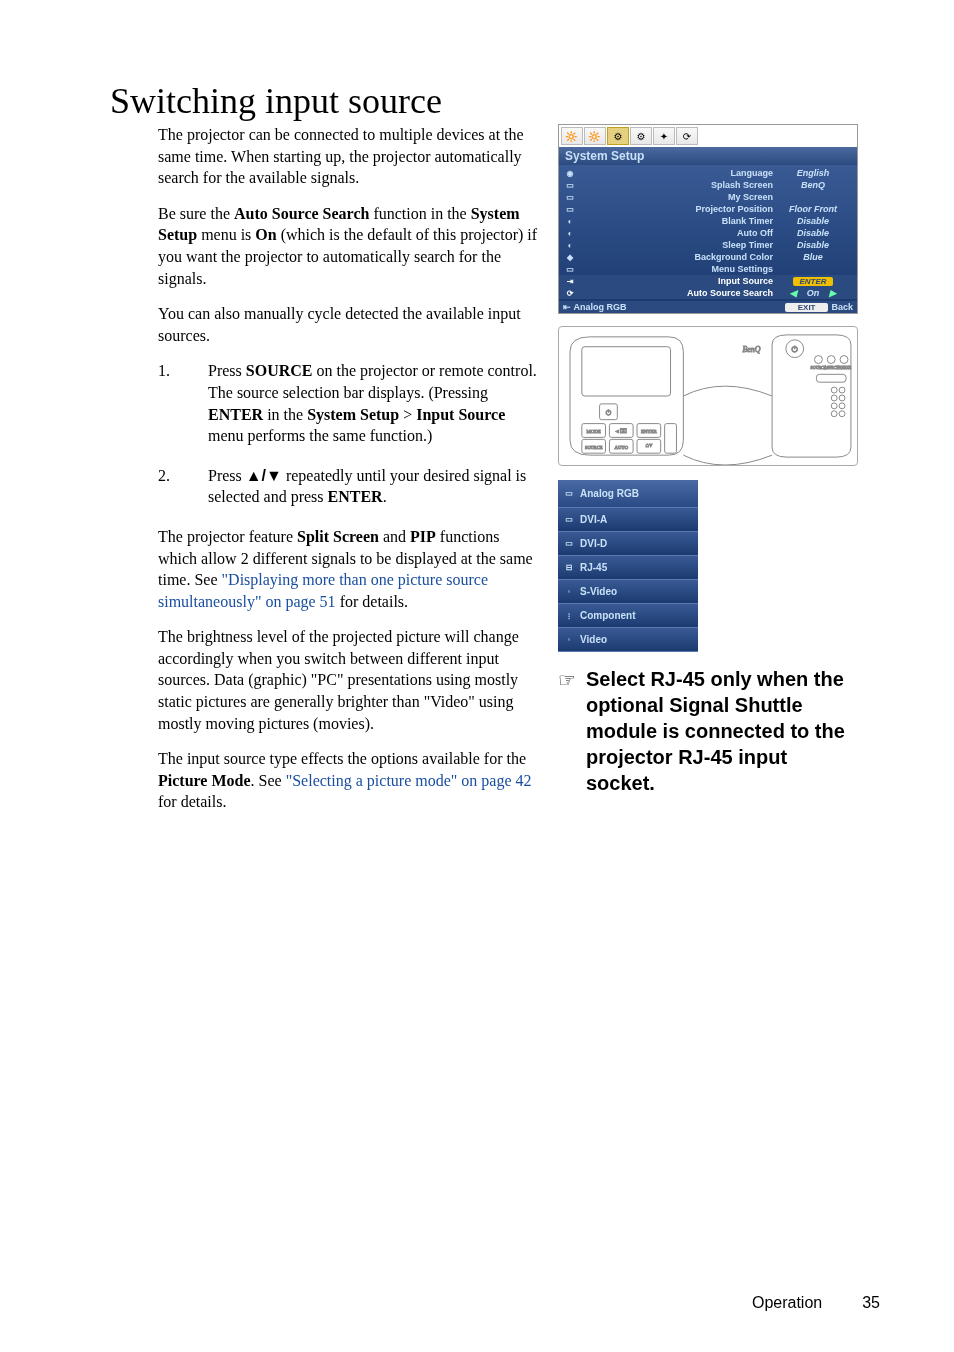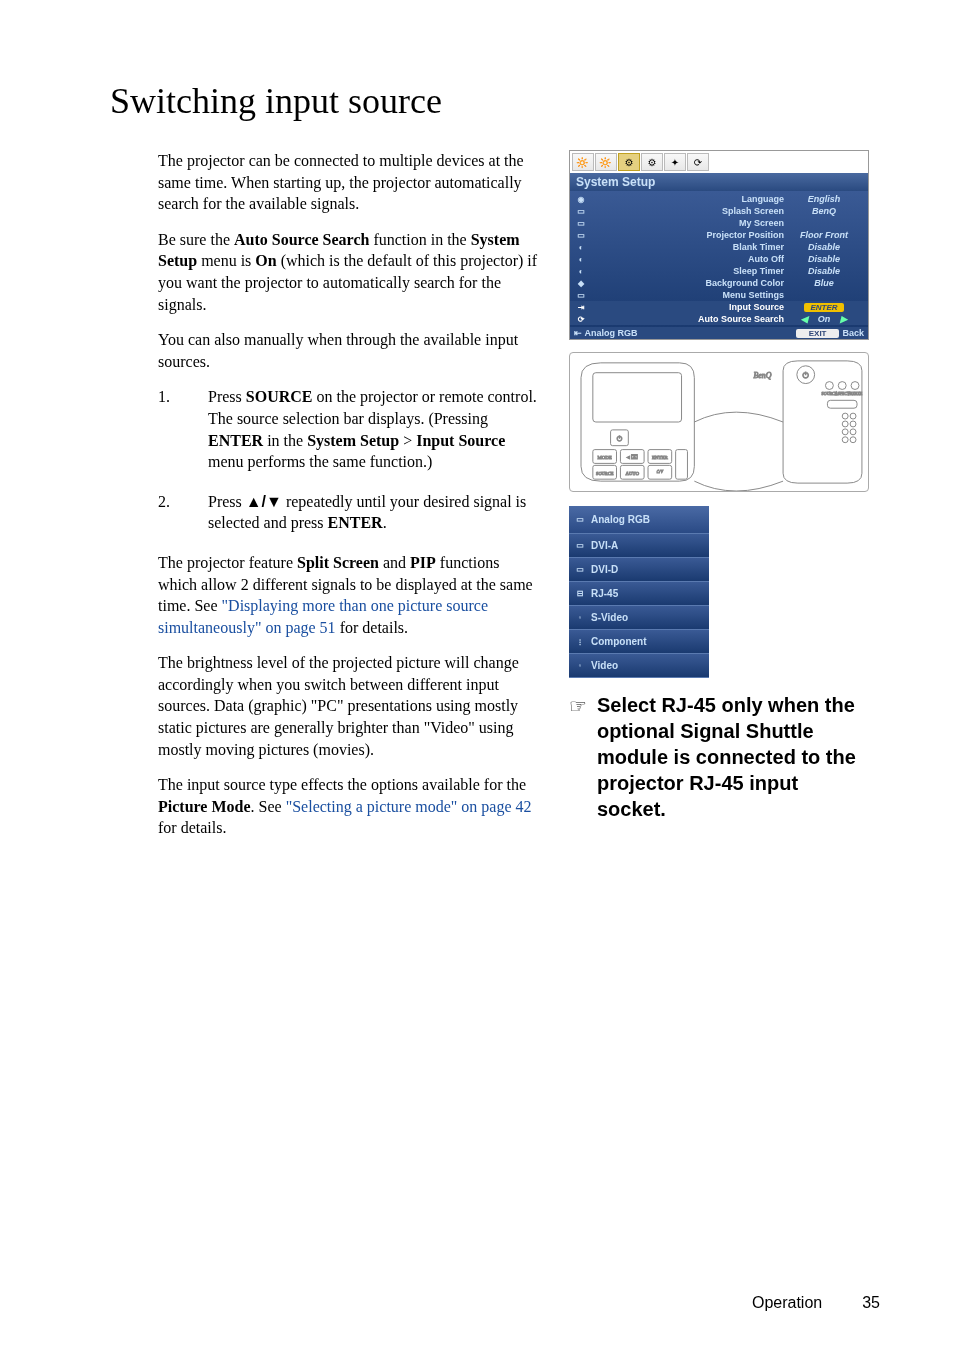--- a/index.html
+++ b/index.html
@@ -13,25 +13,25 @@
   }
   .page {
     padding: 80px 70px 40px 110px;
     position: relative;
     height: 100%;
   }
   h1 {
     font-family: 'Times New Roman', Georgia, serif;
     font-size: 36px;
     font-weight: normal;
-    margin-bottom: 28px;
+    margin-bottom: 2px;
   }
   .two-col {
     display: flex;
-    gap: 29px;
+    gap: 18px;
   }
   .left {
     width: 430px;
     padding-left: 48px;
   }
   .right {
     width: 300px;
   }
   .left p {
     font-size: 16px;
@@ -197,21 +197,21 @@
   <h1>Switching input source</h1>
   <div class="two-col">
     <div class="left">
 
       <p>The projector can be connected to multiple devices at the same time. When starting up, the projector automatically search for the available signals.</p>
 
       <p>
         <span>Be sure the </span><span class="b">Auto Source Search</span><span> function in the </span><span class="b">System Setup</span><span> menu is </span><span class="b">On</span><span> (which is the default of this projector) if you want the projector to automatically search for the signals.</span>
       </p>
 
-      <p>You can also manually when through the available input sources.</p>
+      <p>You can also manually cycle detected the available input sources.</p>
 
       <ol>
         <li>
           <span class="num">1.</span>
           <span class="body">
             <span>Press </span><span class="b">SOURCE</span><span> on the projector or remote control. The source selection bar displays. (Pressing </span><span class="b">ENTER</span><span> in the </span><span class="b">System Setup</span><span> &gt; </span><span class="b">Input Source</span><span> menu performs the same function.)</span>
           </span>
         </li>
         <li>
           <span class="num">2.</span>

